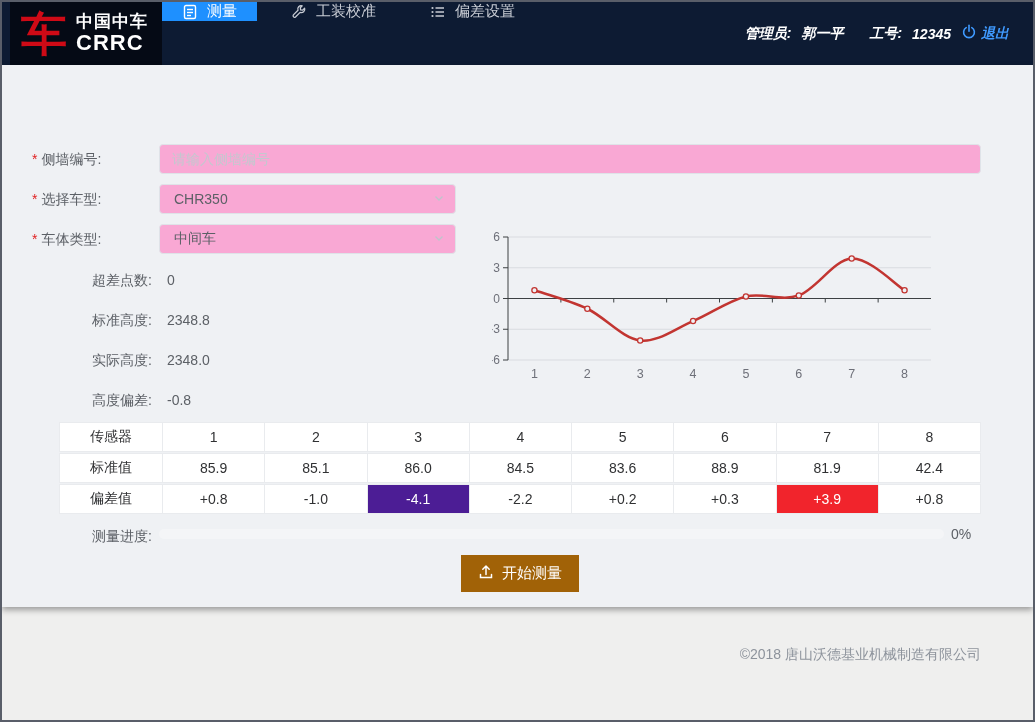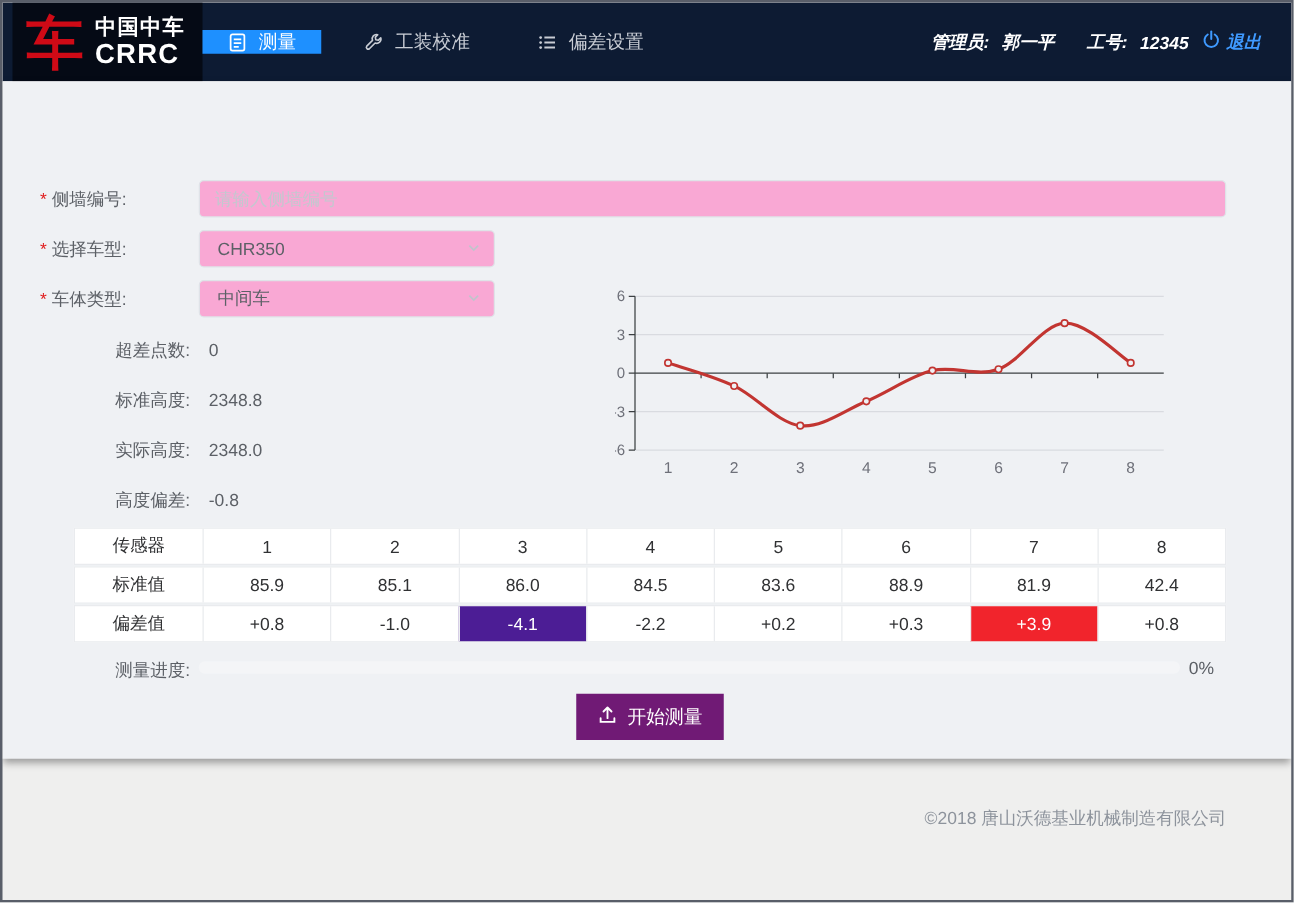--- a/index.html
+++ b/index.html
@@ -7,55 +7,55 @@
   .page { position:relative; width:1035px; height:722px; border:2px solid #595e69; overflow:hidden; background:#efefee; }
 
   
   .navbar { position:relative; height:63px; background:#0d1b33; display:flex; align-items:stretch; }
   .logo-block { display:flex; align-items:center; background:#050a15; padding:0 14px 0 10px; margin-left:8px; }
   .emblem { width:48px; height:48px; display:flex; align-items:center; justify-content:center;
             color:#cf0a16; font-size:46px; font-weight:bold; line-height:1; }
   .logo-text { margin-left:8px; color:#fff; line-height:1.05; }
   .logo-cn { font-size:17px; font-weight:bold; letter-spacing:1px; }
   .logo-en { font-size:22px; font-weight:bold; letter-spacing:1px; }
-  .tabs { display:flex; align-items:center; }
+  .tabs { display:flex; align-items:flex-start; }
   .tab { display:flex; align-items:center; gap:9px; padding:0 20px; margin-right:14px;
          color:#c8ccd4; font-size:15px; cursor:pointer; }
   .tab.active { background:#1e90ff; color:#fff; }
   .tab svg { display:block; }
   .nav-right { margin-left:auto; display:flex; align-items:center; gap:10px; padding-right:24px;
                color:#fff; font-size:14px; font-weight:bold;font-style:italic; }
   .nav-right .blue { color:#3f9aff; font-weight:bold; display:flex; align-items:center; gap:4px; cursor:pointer; }
 
   
   .content { position:relative; height:542px; background:#eff1f4; box-shadow:0 3px 6px rgba(0,0,0,.35); }
   .flabel { position:absolute; left:30px; width:120px; text-align:left; font-size:14px; color:#5c6066; line-height:30px; }
   .req { color:#e02020; margin-right:4px; font-size:14px; }
   .ctrl { position:absolute; left:157px; background:#f9a8d4; border:1px solid #dfe3e8; border-radius:4px; height:30px; }
   .text-input { width:822px; padding:0 12px; font-size:14px; color:#5c6066; outline:none;
                 font-family:"Liberation Sans","DejaVu Sans",sans-serif; }
   .text-input::placeholder { color:#c3c8cf; }
-  .select { width:237px; display:flex; align-items:center; justify-content:space-between;
+  .select { width:297px; display:flex; align-items:center; justify-content:space-between;
             padding:0 10px 0 14px; font-size:14px; color:#5c6066; cursor:pointer; }
   .stat-label { position:absolute; left:30px; width:120px; text-align:right; font-size:14px; color:#5c6066; }
   .stat-value { position:absolute; left:165px; font-size:14px; color:#5c6066; }
 
   
   .sensor-table { position:absolute; left:57px; top:357px; width:922px; }
   .t-row { display:flex; background:#fff; border:1px solid #e9ebee; margin-bottom:1px; height:30px; }
   .t-cell { flex:1; border-left:1px solid #e9ebee; display:flex; align-items:center; justify-content:center;
             font-size:14px; color:#303133; }
   .t-cell:first-child { border-left:none; flex:0 0 102px; }
 
   
   .progress-track { position:absolute; left:157px; top:464px; width:785px; height:10px;
                     background:#f4f5f7; border-radius:5px; overflow:hidden; }
   .progress-fill { height:100%; background:#1e90ff; border-radius:5px; }
   .progress-pct { position:absolute; left:949px; top:461px; font-size:14px; color:#5c6066; }
-  .start-btn { position:absolute; left:459px; top:490px; width:118px; height:37px; background:#701a75;
+  .start-btn { position:absolute; left:459px; top:490px; width:118px; height:37px; background:#a16207;
                border:none; border-radius:0; color:#fff; font-size:15px; display:flex; align-items:center;
                justify-content:center; gap:8px; cursor:pointer; font-family:"Liberation Sans","DejaVu Sans",sans-serif; }
   .footer-text { position:absolute; right:52px; top:581px; font-size:14px; color:#8d939c; }
 
   .chart-wrap { position:absolute; left:490px; top:163px; }
 </style>
 </head>
 <body>
 
 <div class="page">

